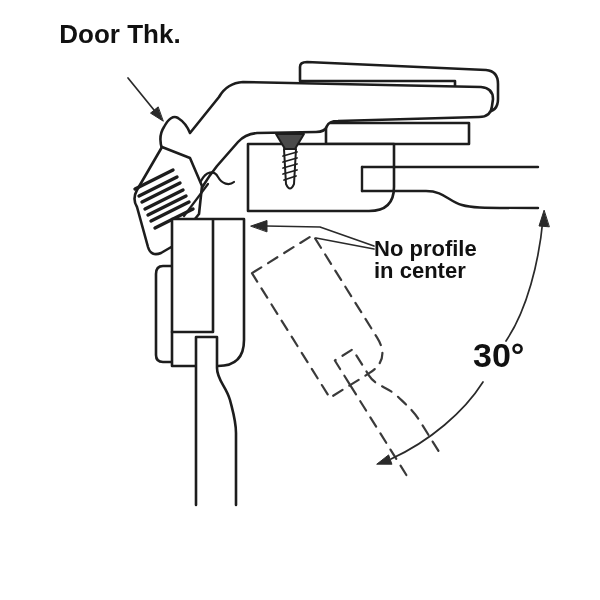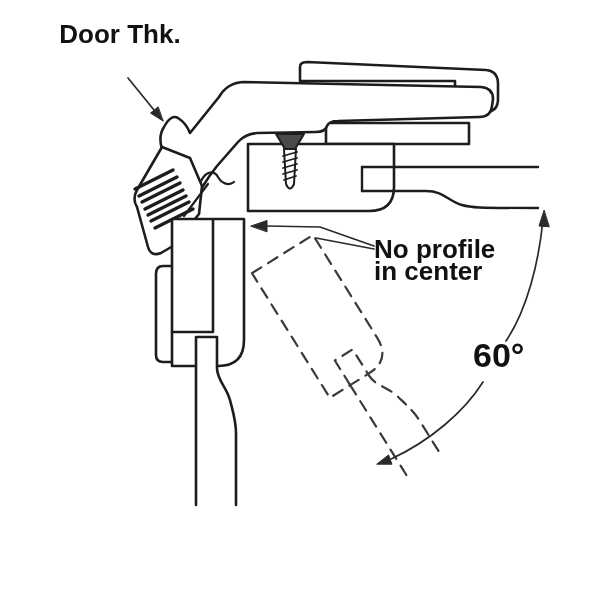--- a/index.html
+++ b/index.html
@@ -3,21 +3,21 @@
 <meta charset="utf-8">
 <style>
   html,body{margin:0;padding:0;background:#fff;}
   .stage{
     position:relative;width:576px;height:600px;background:#fff;
     font-family:"Liberation Sans","DejaVu Sans",sans-serif;overflow:hidden;padding-left:38px;
   }
   .stage svg{position:absolute;left:0;top:0;}
   .ann{position:absolute;color:#111;font-weight:bold;white-space:nowrap;}
   .ann-doorthk{left:35px;top:20px;width:170px;text-align:center;font-size:26px;line-height:28px;}
-  .ann-noprofile{left:374px;top:238px;font-size:26px;line-height:22px;}
+  .ann-noprofile{left:374px;top:238px;font-size:22px;line-height:22px;}
   .ann-angle{left:473px;top:338px;font-size:34px;line-height:34px;}
 </style>
 </head>
 <body>
 
 <div class="stage">
 
   <svg width="600" height="600" viewBox="0 0 600 600">
     <g fill="none" stroke="#1d1d1d" stroke-width="2.6" stroke-linejoin="round" stroke-linecap="round">
 
@@ -98,15 +98,15 @@
 
   <div class="ann ann-doorthk">
     <div>Door Thk.</div>
   </div>
 
   <div class="ann ann-noprofile">
     <div>No profile</div>
     <div>in center</div>
   </div>
 
-  <div class="ann ann-angle">60°</div>
+  <div class="ann ann-angle">30°</div>
 
 </div>
 
 </body></html>

